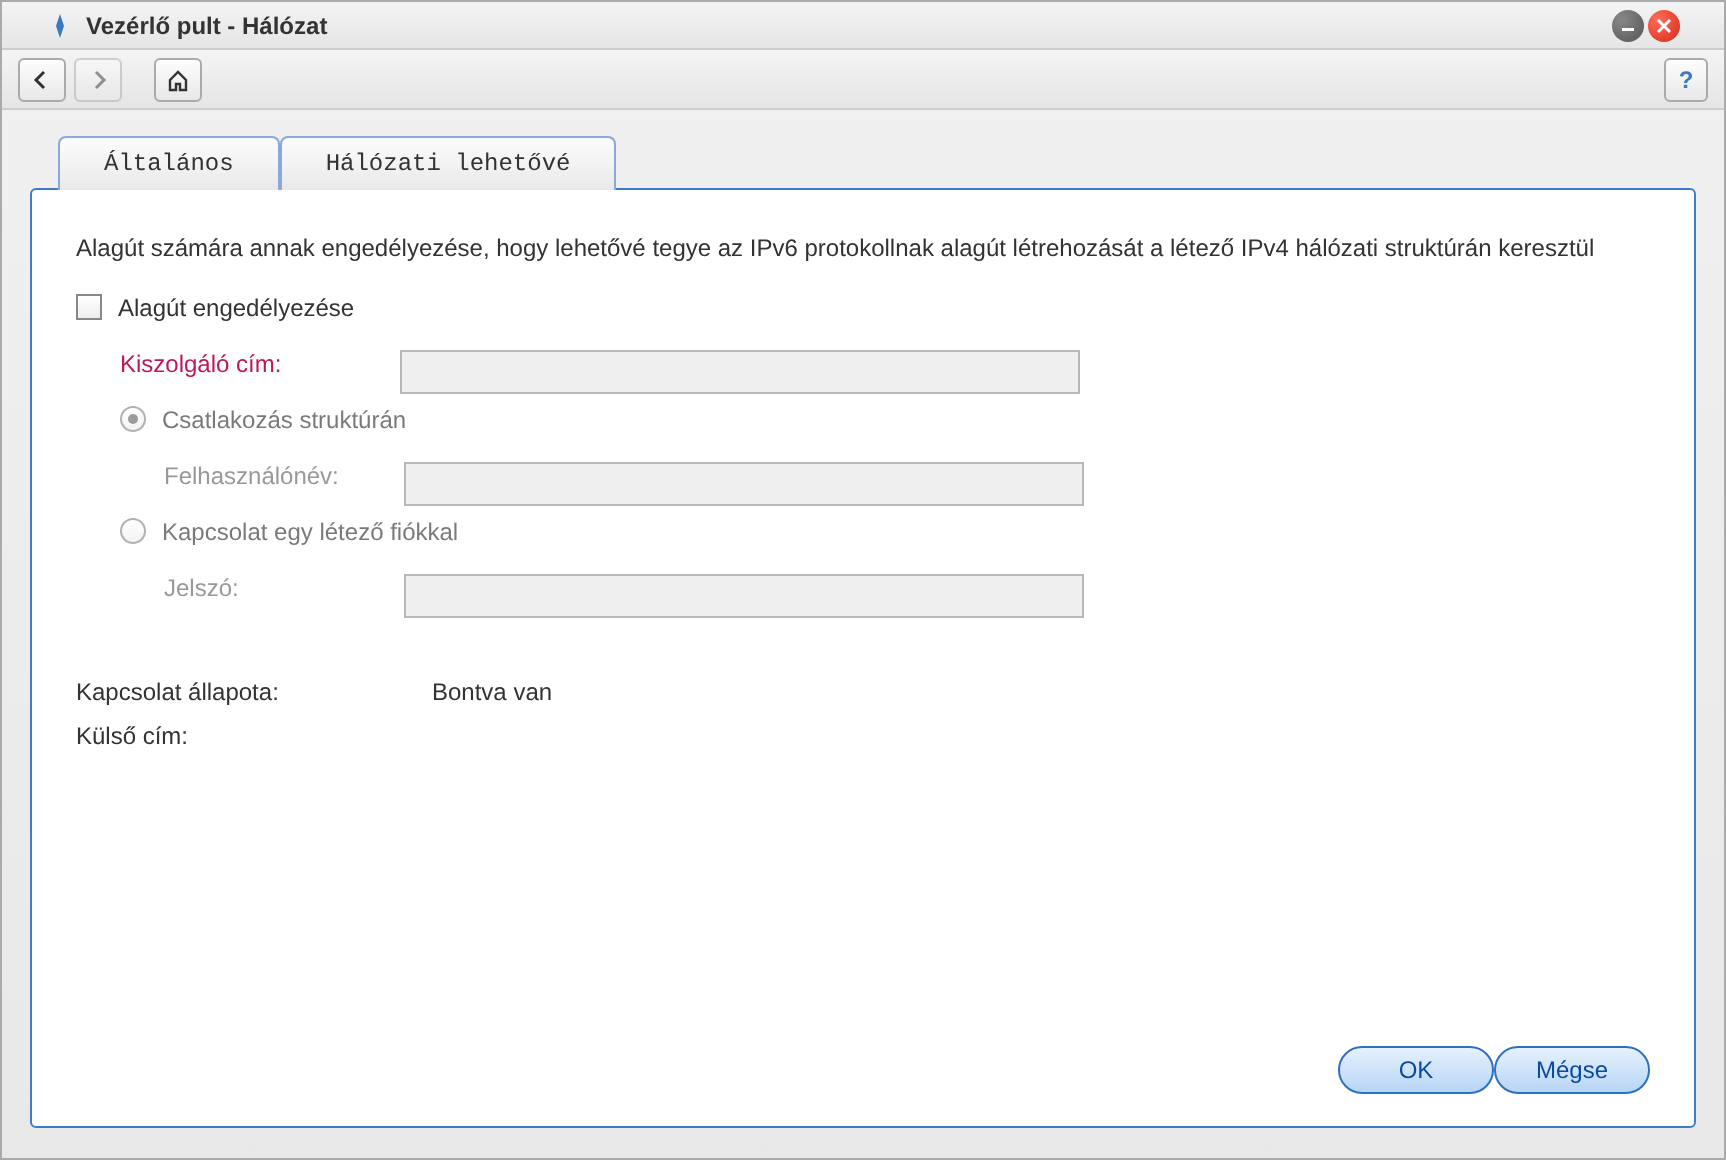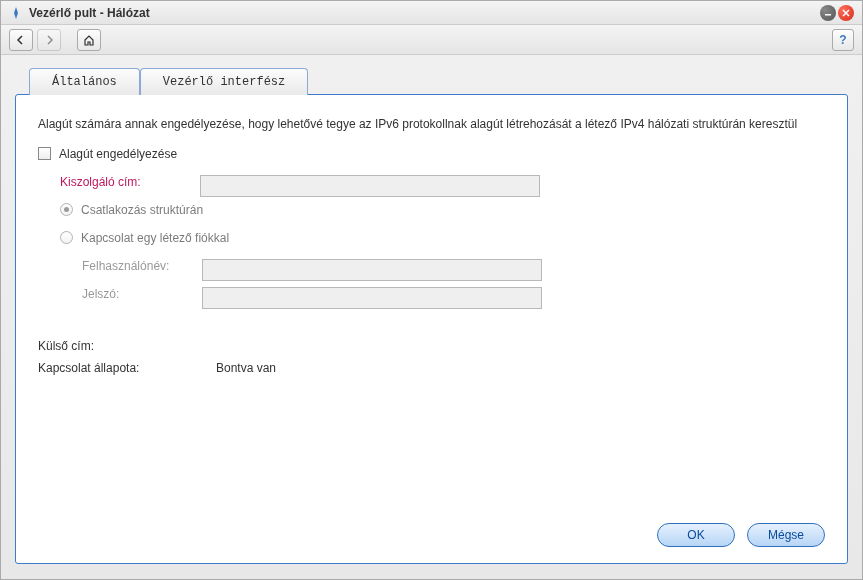--- a/index.html
+++ b/index.html
@@ -17,21 +17,21 @@
   height: 580px;
   border: 1px solid #aaa;
   background: linear-gradient(#f8f8f8, #e8e8e8);
   display: flex;
   flex-direction: column;
 }
 .titlebar {
   height: 24px;
   display: flex;
   align-items: center;
-  padding: 0 8px;
+  padding: 0 22px;
   background: linear-gradient(#f4f4f4, #e5e5e5);
   border-bottom: 1px solid #ccc;
 }
 .titlebar-icon {
   width: 14px;
   height: 14px;
   margin-right: 6px;
   display: flex;
   align-items: center;
   justify-content: center;
@@ -190,21 +190,20 @@
 .status-block { margin-top: 24px; }
 .status-row {
   display: flex;
   margin-bottom: 8px;
 }
 .status-label { width: 178px; }
 .button-row {
   margin-top: auto;
   display: flex;
   justify-content: flex-end;
-  gap: 12px;
   padding-top: 12px;
 }
 .btn {
   min-width: 78px;
   height: 24px;
   border: 1px solid #2f6fc0;
   border-radius: 12px;
   background: linear-gradient(#e6f1fd, #b7d5f6);
   color: #0a4b9c;
   display: flex;
@@ -255,65 +254,65 @@
       <svg width="12" height="12" viewBox="0 0 12 12">
           <path d="M2 6 L6 2 L10 6 L10 11 L7 11 L7 8 L5 8 L5 11 L2 11 Z" fill="none" stroke="#333" stroke-width="1.2"></path>
         </svg>
     </div>
     <div class="help-btn">?</div>
   </div>
 
   <div class="content-wrap">
     <div class="tabbar">
       <div class="tab">Általános</div>
-      <div class="tab">Vezérlő interfész</div>
+      <div class="tab">Hálózati lehetővé</div>
     </div>
 
     <div class="panel">
       <div class="description">Alagút számára annak engedélyezése, hogy lehetővé tegye az IPv6 protokollnak alagút létrehozását a létező IPv4 hálózati struktúrán keresztül</div>
 
       <div class="form-row">
         <div class="checkbox"></div>
         <span>Alagút engedélyezése</span>
       </div>
 
       <div class="form-row indent1">
         <span class="field-label">Kiszolgáló cím:</span>
         <input class="text-input" type="text" disabled="" value="" style="">
       </div>
 
       <div class="form-row indent1">
         <div class="radio checked disabled"></div>
         <span class="radio-label disabled">Csatlakozás struktúrán</span>
       </div>
 
+      <div class="form-row indent2">
+        <span class="field-label disabled" style="width:120px">Felhasználónév:</span>
+        <input class="text-input" type="text" disabled="" value="" style="">
+      </div>
+
       <div class="form-row indent1">
         <div class="radio disabled"></div>
         <span class="radio-label disabled">Kapcsolat egy létező fiókkal</span>
       </div>
 
       <div class="form-row indent2">
-        <span class="field-label disabled" style="width:120px">Felhasználónév:</span>
-        <input class="text-input" type="text" disabled="" value="" style="">
-      </div>
-
-      <div class="form-row indent2">
         <span class="field-label disabled" style="width:120px">Jelszó:</span>
         <input class="text-input" type="password" disabled="" value="" style="">
       </div>
 
       <div class="status-block">
+        <div class="status-row">
+          <span class="status-label">Kapcsolat állapota:</span>
+          <span>Bontva van</span>
+        </div>
         <div class="status-row">
           <span class="status-label">Külső cím:</span>
           <span></span>
         </div>
-        <div class="status-row">
-          <span class="status-label">Kapcsolat állapota:</span>
-          <span>Bontva van</span>
-        </div>
       </div>
 
       <div class="button-row">
         <div class="btn">OK</div>
         <div class="btn">Mégse</div>
       </div>
     </div>
   </div>
 </div>
 

